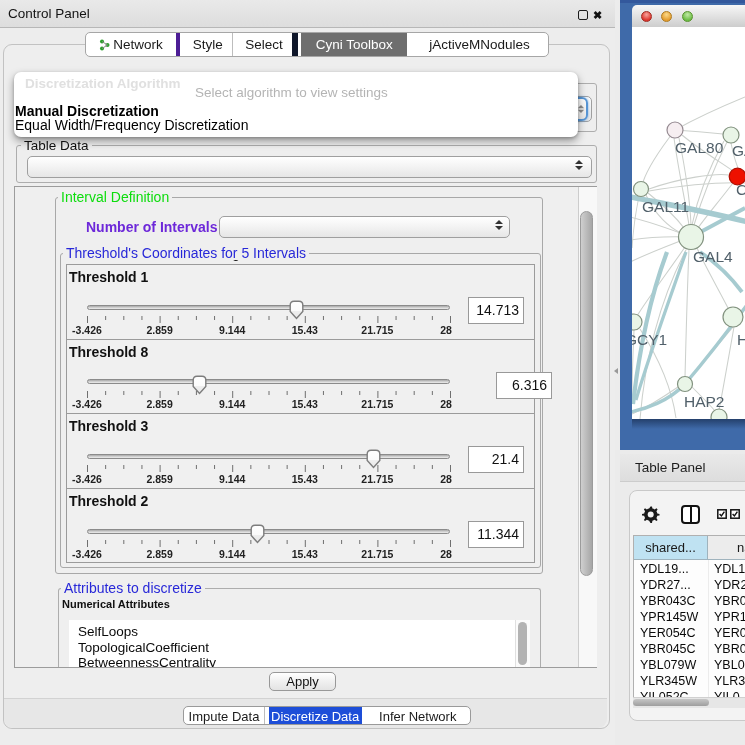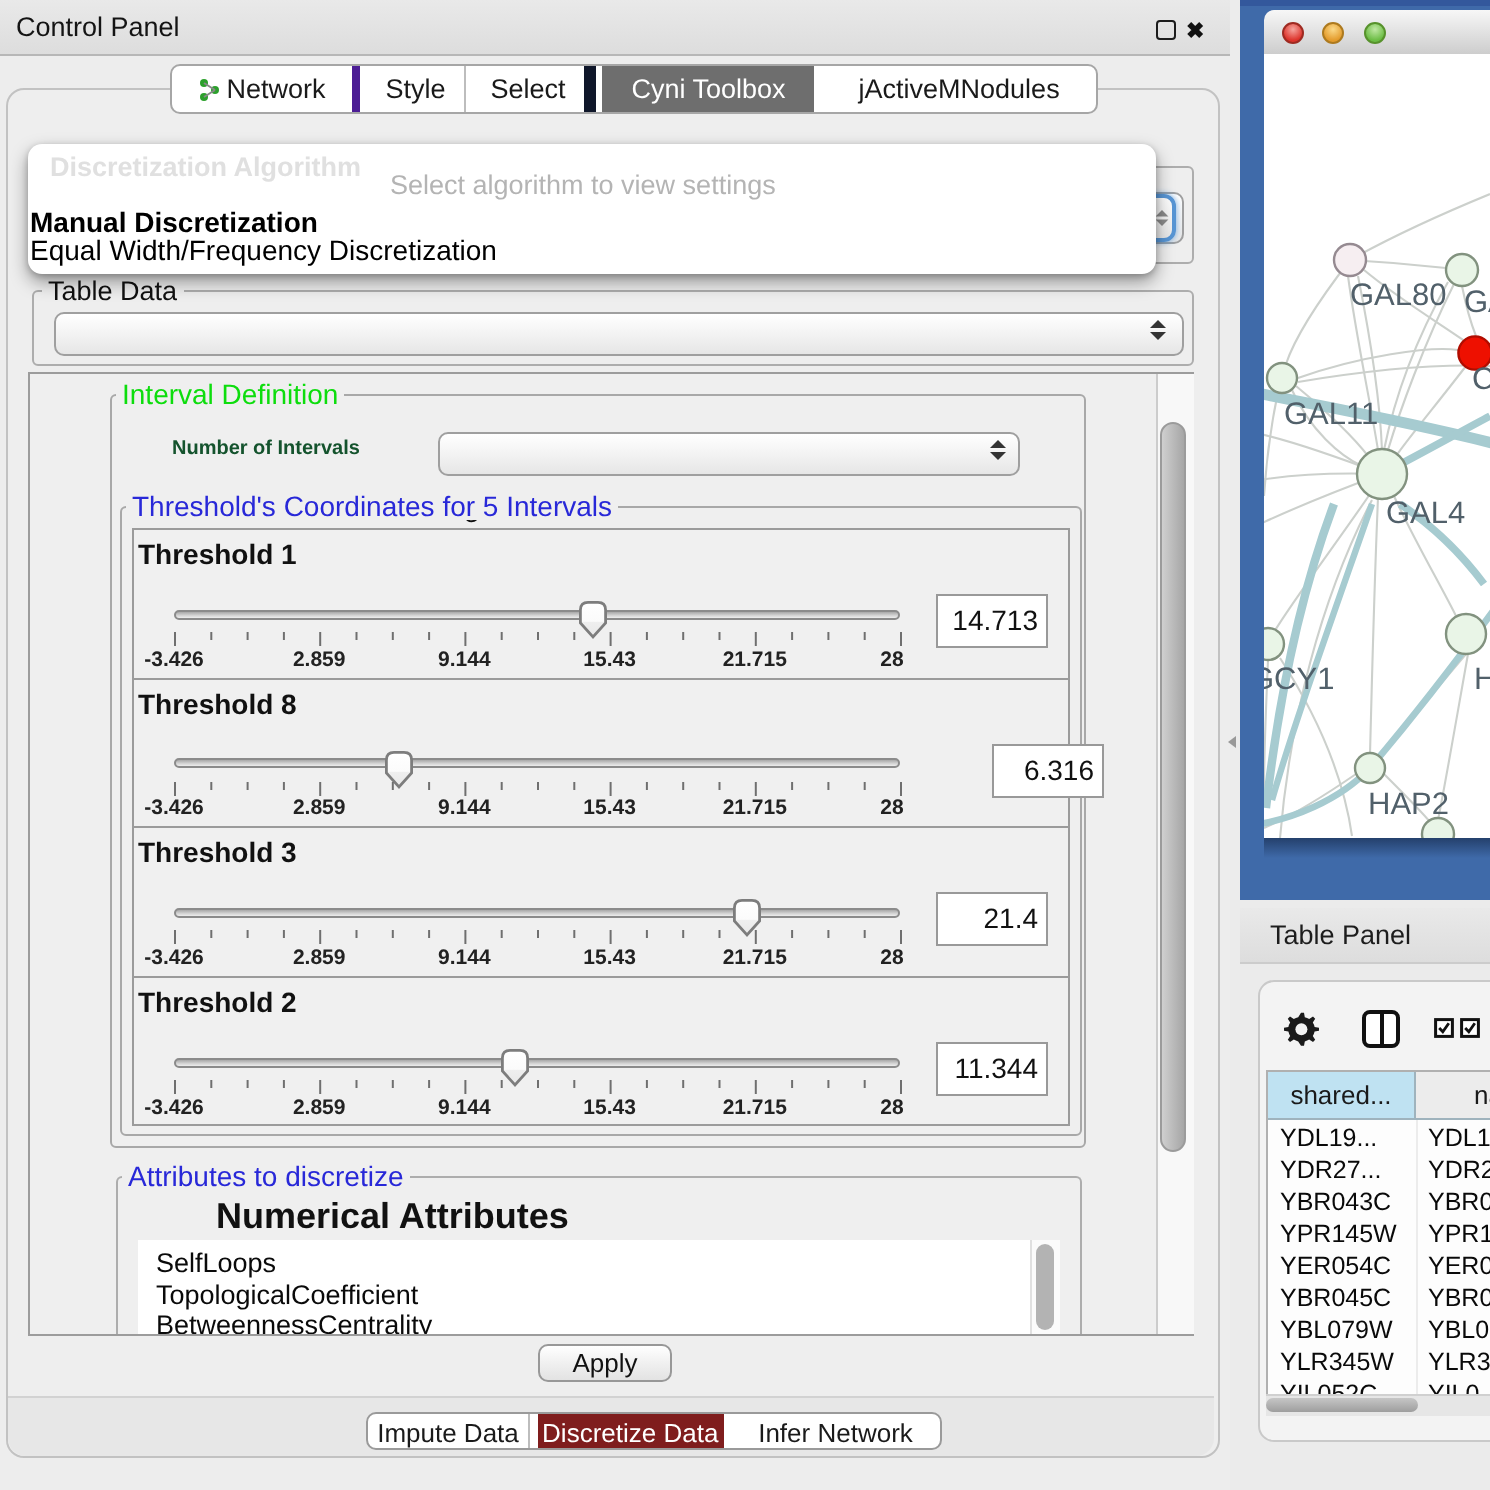--- a/index.html
+++ b/index.html
@@ -56,21 +56,21 @@
 <div class="ctext" style="left:34px;top:160px;">galFiltered.sif default node</div>
 <div class="arrows" style="left:575px;top:160px;">
     <div class="up"></div>
     <div class="dn"></div>
   </div>
 <div class="ab" style="left:14px;top:186px;width:583px;height:482px;background:#efefef;border:1px solid #9c9c9c;box-sizing:border-box;"></div>
 <div class="ab" style="left:578px;top:187px;width:18px;height:480px;background:#f8f8f8;border-left:1px solid #cccccc;"></div>
 <div class="ab" style="left:580px;top:211px;width:13px;height:365px;border-radius:6.5px;background:linear-gradient(to right,#cfcfcf,#a6a6a6);border:1px solid #9b9b9b;box-sizing:border-box;"></div>
 <div class="grp" style="left:55px;top:197px;width:488px;height:377px;border-color:#a8a8a8;"></div>
 <div class="gtitle" style="left:58px;top:191px;color:#0ddd0d;background:#efefef;font-size:14px;">Interval Definition</div>
-<div class="ab" style="left:86px;top:219px;font-size:10px;font-weight:bold;color:#14532d;">Number of Intervals</div>
+<div class="ab" style="left:86px;top:219px;font-size:14px;font-weight:bold;color:#6d28d9;">Number of Intervals</div>
 <div class="combo" style="left:219px;top:216px;width:291px;height:22px;"></div>
 <div class="ctext" style="left:232px;top:220px;">5</div>
 <div class="arrows" style="left:495px;top:220px;">
     <div class="up"></div>
     <div class="dn"></div>
   </div>
 <div class="grp" style="left:60px;top:253px;width:481px;height:315px;border-color:#a8a8a8;"></div>
 <div class="gtitle" style="left:63px;top:247px;color:#2828d8;background:#efefef;font-size:14px;">Threshold's Coordinates for 5 Intervals</div>
 <div class="ab" style="left:66px;top:264px;width:469px;height:299px;background:#f0f0f0;border:1px solid #9b9b9b;box-sizing:border-box;"></div>
 <div class="tpanel-line" style="top:338.7px;"></div>
@@ -243,33 +243,33 @@
   </svg>
 <div class="ticklabel" style="left:87.0px;top:547.6px;">-3.426</div>
 <div class="ticklabel" style="left:159.6px;top:547.6px;">2.859</div>
 <div class="ticklabel" style="left:232.2px;top:547.6px;">9.144</div>
 <div class="ticklabel" style="left:304.8px;top:547.6px;">15.43</div>
 <div class="ticklabel" style="left:377.4px;top:547.6px;">21.715</div>
 <div class="ticklabel" style="left:446.0px;top:547.6px;">28</div>
 <div class="valbox" style="top:521.1px;">11.344</div>
 <div class="grp" style="left:58px;top:588px;width:483px;height:79px;border-bottom:none;border-radius:3px 3px 0 0;"></div>
 <div class="gtitle" style="left:61px;top:582px;color:#2828d8;background:#efefef;font-size:14px;">Attributes to discretize</div>
-<div class="ab" style="left:62px;top:598px;font-size:18px;font-weight:bold;color:#111;margin-left:46px;">Numerical Attributes</div>
+<div class="ab" style="left:62px;top:598px;font-size:11px;font-weight:bold;color:#111;">Numerical Attributes</div>
 <div class="ab" style="left:69px;top:620px;width:446px;height:47px;background:#ffffff;overflow:hidden;">
     <div class="rowtxt" style="left:9px;top:4px;font-size:13.5px;">SelfLoops</div>
     <div class="rowtxt" style="left:9px;top:19.5px;font-size:13.5px;">TopologicalCoefficient</div>
     <div class="rowtxt" style="left:9px;top:35px;font-size:13.5px;">BetweennessCentrality</div>
   </div>
 <div class="ab" style="left:515px;top:620px;width:14px;height:47px;background:#fbfbfb;border-left:1px solid #e0e0e0;"></div>
 <div class="ab" style="left:517.5px;top:622px;width:9px;height:43px;border-radius:4.5px;background:#b3b3b3;"></div>
 <div class="ab" style="left:269px;top:672px;width:67px;height:19px;border:1px solid #989898;border-radius:5px;background:linear-gradient(#ffffff,#f0f0f0 50%,#e3e3e3);box-sizing:border-box;text-align:center;font-size:13px;line-height:17px;color:#111;">Apply</div>
 <div class="ab" style="left:4px;top:698px;width:603px;height:29px;background:#e7e7e7;border-top:1px solid #d2d2d2;border-radius:0 0 9px 9px;"></div>
 <div class="ab" style="left:183px;top:706px;height:17px;background:#ffffff;border:1px solid #9a9a9a;border-radius:5px;overflow:hidden;font-size:13px;color:#1a1a1a;line-height:19px;white-space:nowrap;">
 <div class="seg" style="width:81px;border-right:1px solid #bdbdbd;">Impute Data</div>
-<div class="seg" style="width:93px;background:#7f1d1d;color:#ffffff;">Discretize Data</div>
+<div class="seg" style="width:93px;background:#1d4ed8;color:#ffffff;">Discretize Data</div>
 <div class="seg" style="width:105px;">Infer Network</div>
 </div>
 <div class="ab" style="left:14px;top:72px;width:564px;height:65px;background:#ffffff;border-radius:7px;box-shadow:0 4px 9px rgba(0,0,0,0.38),0 1px 3px rgba(0,0,0,0.2);"></div>
 <div class="ab" style="left:25px;top:76px;font-size:13.5px;font-weight:bold;color:#e0e0e0;white-space:nowrap;">Discretization Algorithm</div>
 <div class="ab" style="left:195px;top:85px;font-size:13.5px;color:#b4b4b4;white-space:nowrap;">Select algorithm to view settings</div>
 <div class="ab" style="left:15px;top:103px;font-size:14px;font-weight:bold;color:#000;white-space:nowrap;">Manual Discretization</div>
 <div class="ab" style="left:15px;top:117px;font-size:14px;color:#000;white-space:nowrap;">Equal Width/Frequency Discretization</div>
 <div class="ab" style="left:614px;top:368px;width:0;height:0;border-top:3px solid transparent;border-bottom:3px solid transparent;border-right:4px solid #999;"></div>
 <div class="ab" style="left:620px;top:0;width:125px;height:450px;background:#3f6aa9;border-top:3px solid #33589c;box-sizing:border-box;"></div>
 <div class="ab" style="left:632px;top:5px;width:113px;height:22px;background:linear-gradient(#f7f7f7,#cdcdcd);border-bottom:1px solid #8a8a8a;border-radius:5px 0 0 0;"></div>

